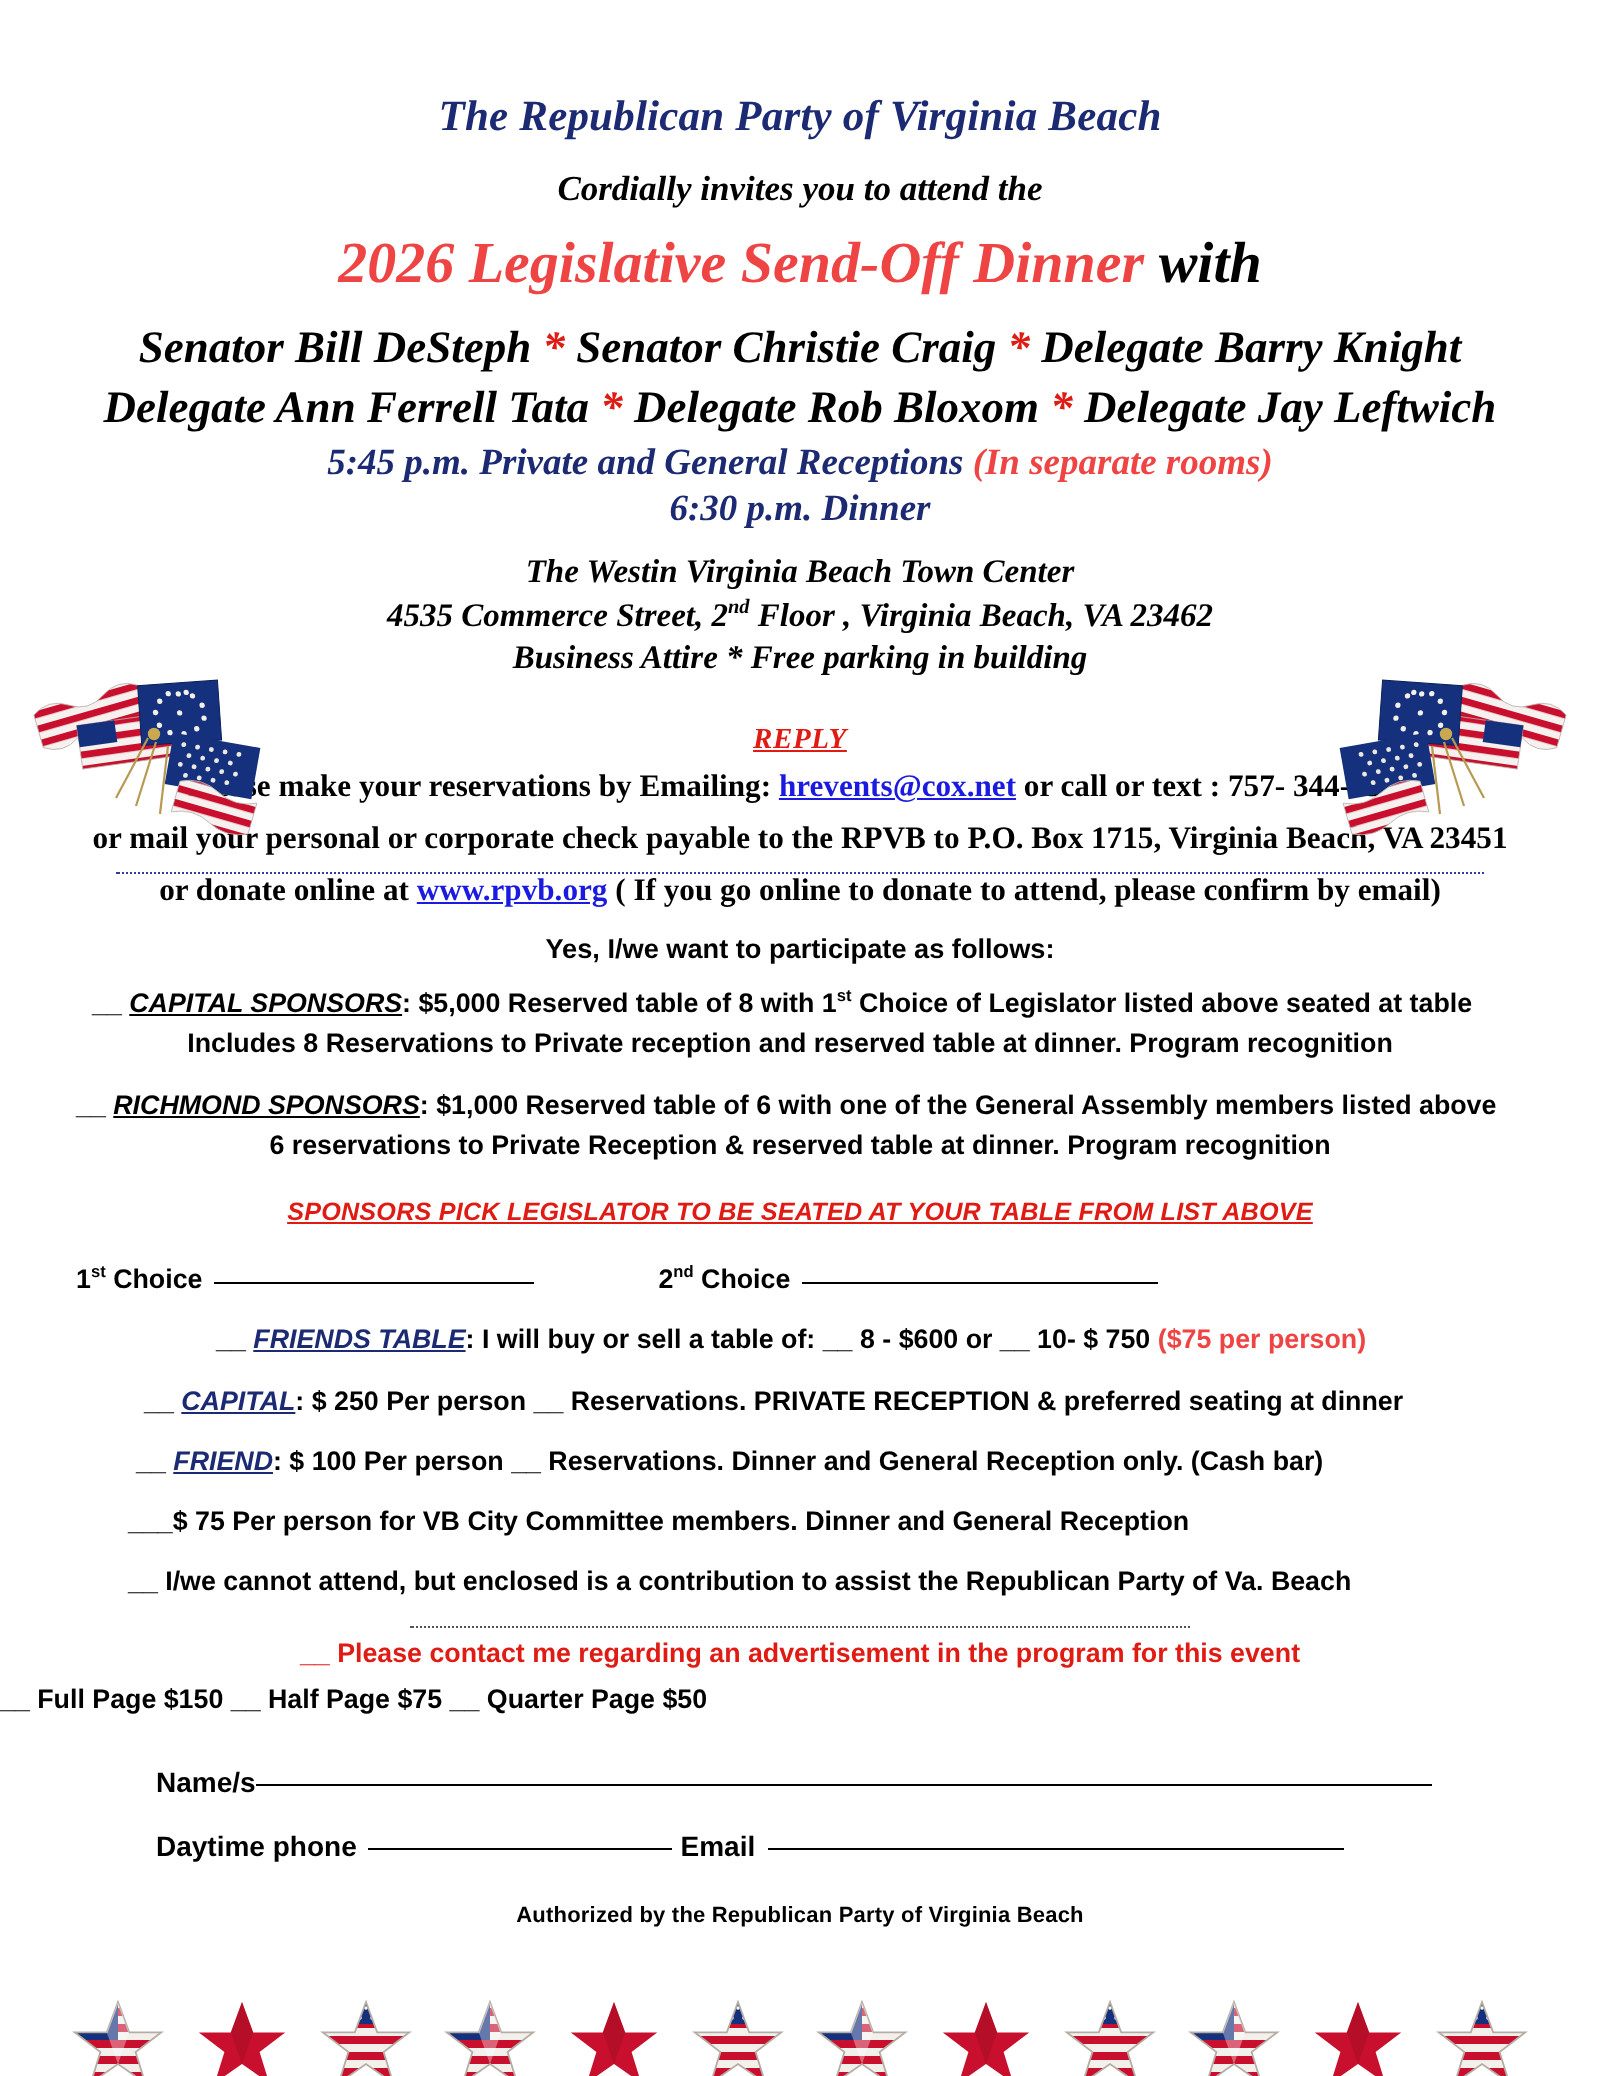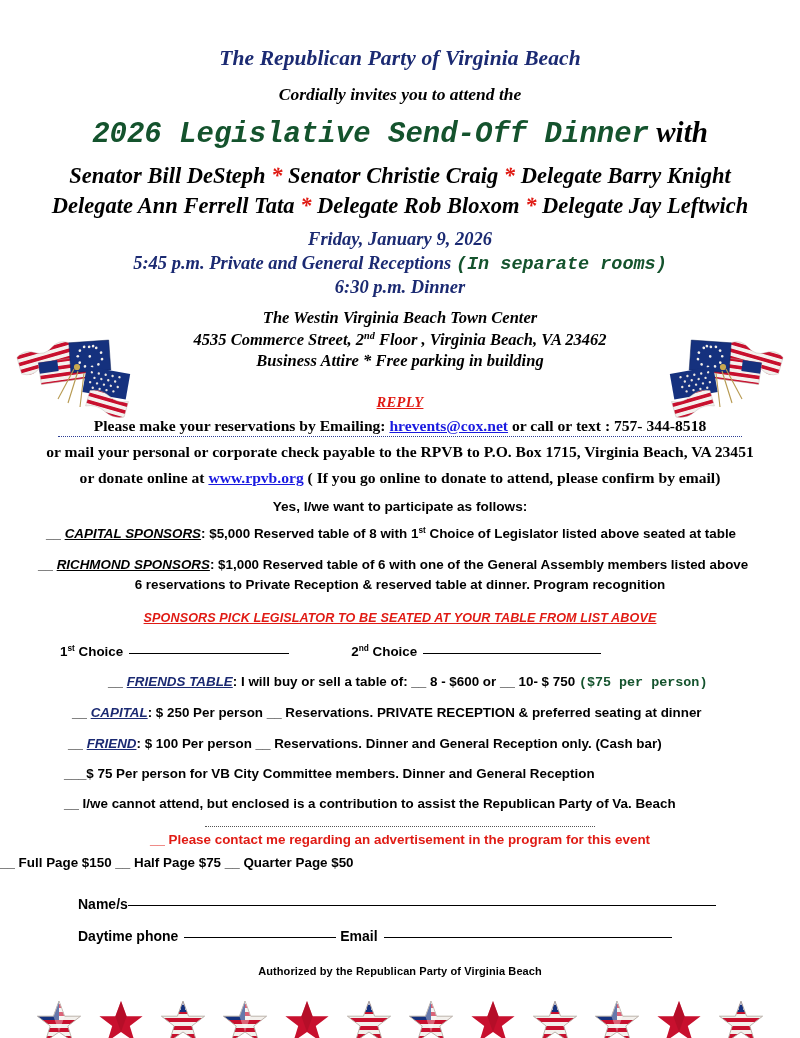--- a/index.html
+++ b/index.html
@@ -18,21 +18,21 @@
   }
   .page {
     position: relative;
     width: 800px;
     height: 1038px;
   }
 
   
   .ctr { text-align: center; }
   .navy { color: #1b2a72; }
-  .red  { color: #14532d; font-family: Liberation Mono, monospace; }
+  .red  { color: #ef4444; }
   .serif-i {
     font-family: "Liberation Serif", "DejaVu Serif", serif;
     font-style: italic;
     font-weight: bold;
   }
   sup.ord {
     font-size: 0.62em;
     vertical-align: super;
     line-height: 0;
   }
@@ -154,21 +154,21 @@
     color: #e01b14;
     font-style: italic;
     text-decoration: underline;
     font-size: 12.6px;
     margin-top: 17px;
     letter-spacing: .1px;
   }
 
   .choice-row {
     margin-top: 17px;
-    padding-left: 60px;
+    padding-left: 38px;
     font-size: 13.4px;
   }
   .choice-rule {
     display: inline-block;
     border-bottom: 1.4px solid #000;
     vertical-align: 2px;
   }
   .rule-a { width: 160px; margin-left: 6px; margin-right: 62px; }
   .rule-b { width: 178px; margin-left: 6px; }
 
@@ -400,21 +400,20 @@
     </div>
     <div>
       <span>Delegate Ann Ferrell Tata</span>
       <span class="sep">*</span>
       <span>Delegate Rob Bloxom</span>
       <span class="sep">*</span>
       <span>Delegate Jay Leftwich</span>
     </div>
   </div>
 
-  <div class="ctr when-date serif-i navy">Friday, January 9, 2026</div>
 
   <div class="ctr when-recep serif-i navy">
     <span>5:45 p.m.  Private and General Receptions</span>
     <span class="red">(In separate rooms)</span>
   </div>
 
   <div class="ctr when-dinner serif-i navy">6:30 p.m. Dinner</div>
 
   <div class="ctr venue serif-i">
     <div>The Westin Virginia Beach Town Center</div>
@@ -441,20 +440,21 @@
 
     <div class="ctr yes-line">Yes, I/we want to participate as follows:</div>
   </div>
 
   <div class="form">
 
     <div class="sponsor-row">
       <span>__</span>
       <span class="sponsor-name">CAPITAL SPONSORS</span><span>: $5,000  Reserved table of 8 with 1</span><sup class="ord">st</sup><span> Choice of Legislator listed above seated at table</span>
     </div>
+    <div class="sponsor-sub">Includes 8 Reservations to Private reception and reserved table at dinner.   Program recognition</div>
 
     <div class="sponsor-row second">
       <span>__</span>
       <span class="sponsor-name">RICHMOND SPONSORS</span><span>:  $1,000 Reserved table of 6 with one of the General Assembly members listed above</span>
     </div>
     <div class="sponsor-sub b">6 reservations to Private Reception &amp; reserved table at dinner.   Program recognition</div>
 
     <div class="pick-note">SPONSORS PICK LEGISLATOR TO BE SEATED AT YOUR TABLE FROM  LIST ABOVE</div>
 
     <div class="choice-row">

